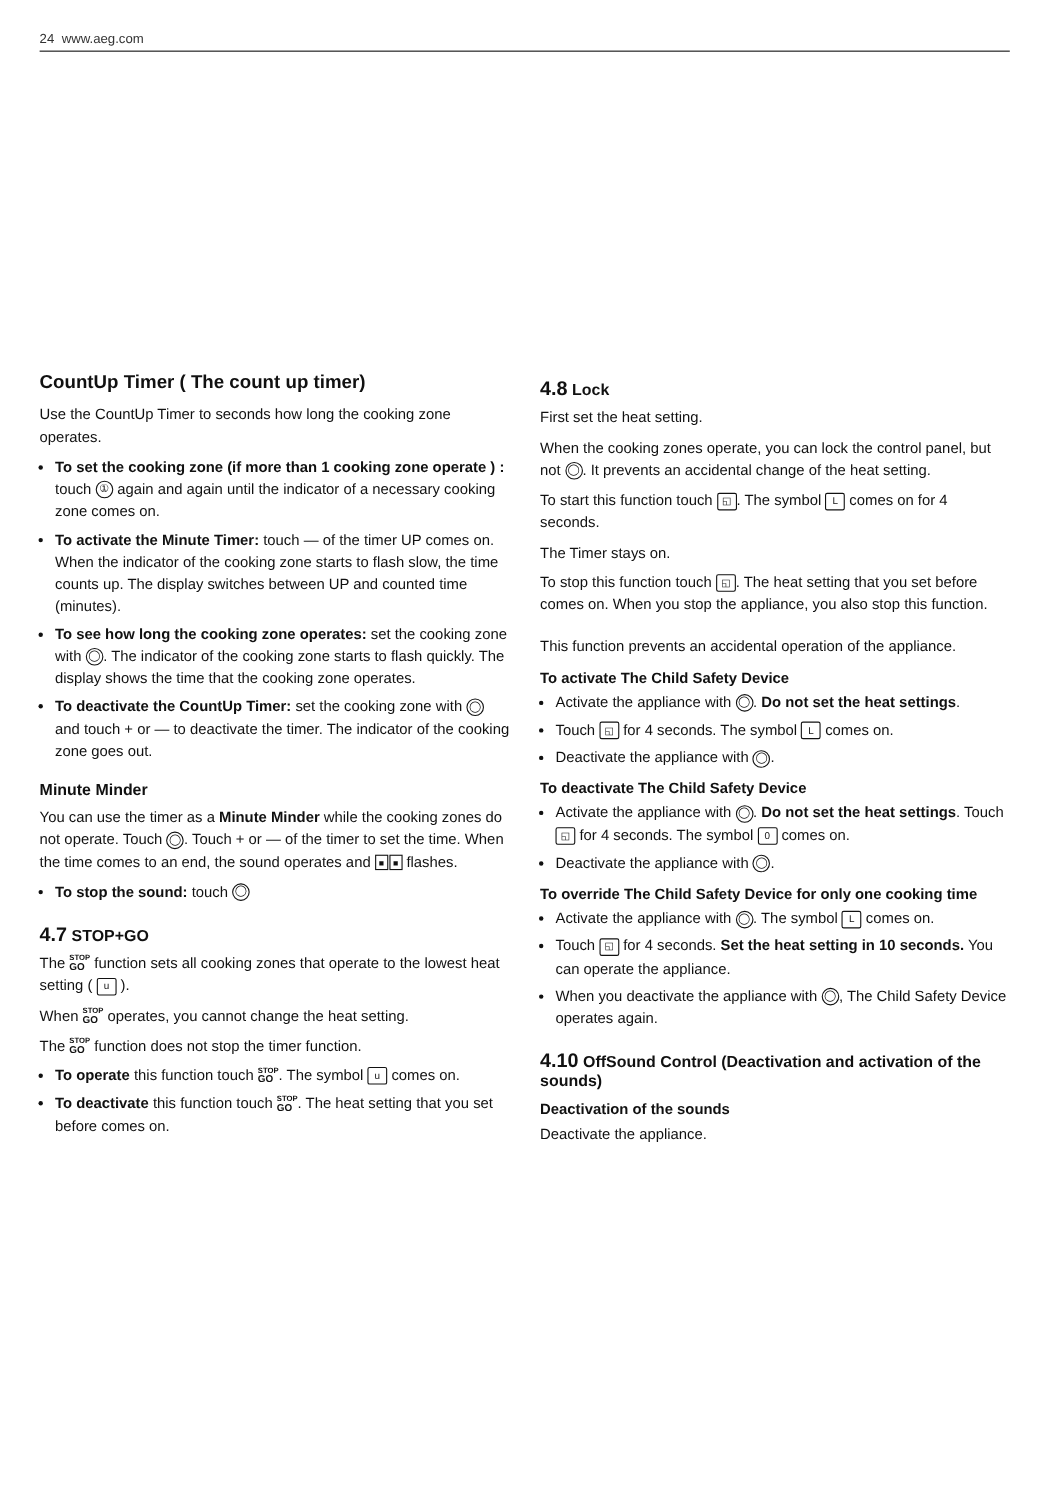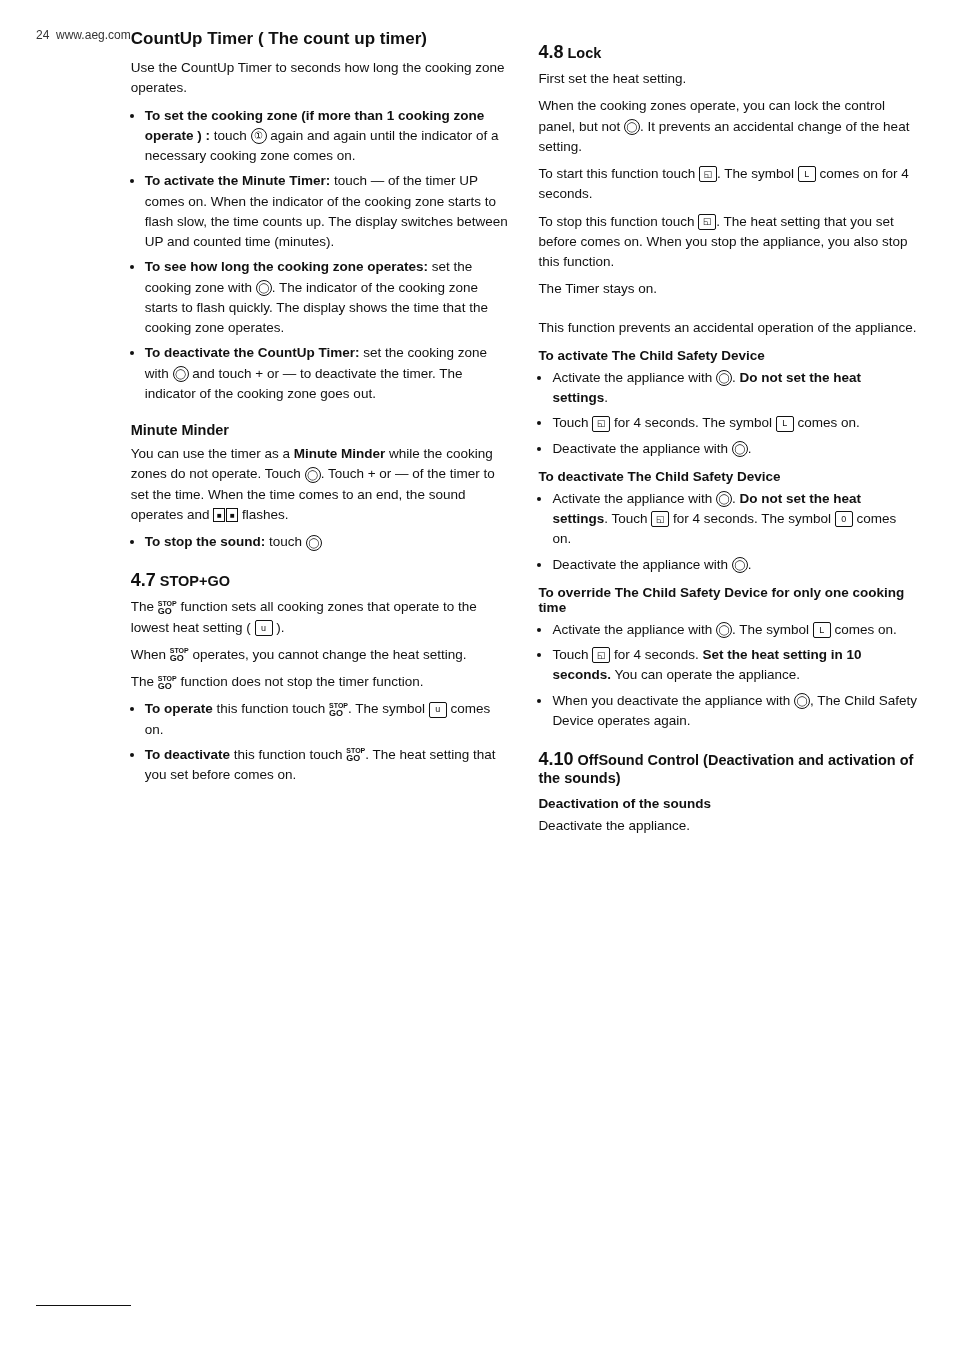--- a/index.html
+++ b/index.html
@@ -9,33 +9,34 @@
       font-size: 13.5px;
       color: #111;
       width: 954px;
       min-height: 1352px;
     }
     .page {
       width: 954px;
       min-height: 1352px;
       padding: 28px 36px 28px 36px;
       display: flex;
-      flex-direction: row;
+      flex-direction: column;
     }
     .page-header {
       font-size: 12px;
       color: #333;
       margin-bottom: 18px;
       border-bottom: 1.5px solid #111;
       padding-bottom: 4px;
     }
     .two-col {
       display: flex;
       gap: 28px;
       flex: 1;
+      align-items: center;
     }
     .col-left {
       flex: 1;
       max-width: 450px;
     }
     .col-right {
       flex: 1;
     }
     h2 {
       font-size: 17px;
@@ -207,24 +208,24 @@
 
       <div class="section">
         <h3><span class="section-num">4.8</span> Lock</h3>
         <p>First set the heat setting.</p>
         <p>
           When the cooking zones operate, you can lock the control panel, but not <span class="icon-circle">◯</span>. It prevents an accidental change of the heat setting.
         </p>
         <p>
           To start this function touch <span class="icon-rect">◱</span>. The symbol <span class="icon-rect">L</span> comes on for 4 seconds.
         </p>
+        <p>The Timer stays on.</p>
         <p>
           To stop this function touch <span class="icon-rect">◱</span>. The heat setting that you set before comes on. When you stop the appliance, you also stop this function.
         </p>
-        <p>The Timer stays on.</p>
       </div>
 
       <div class="section">
         <p>This function prevents an accidental operation of the appliance.</p>
 
         <h4>To activate The Child Safety Device</h4>
         <ul>
           <li>
             Activate the appliance with <span class="icon-circle">◯</span>. <span class="bold">Do not set the heat settings</span>.
           </li>

